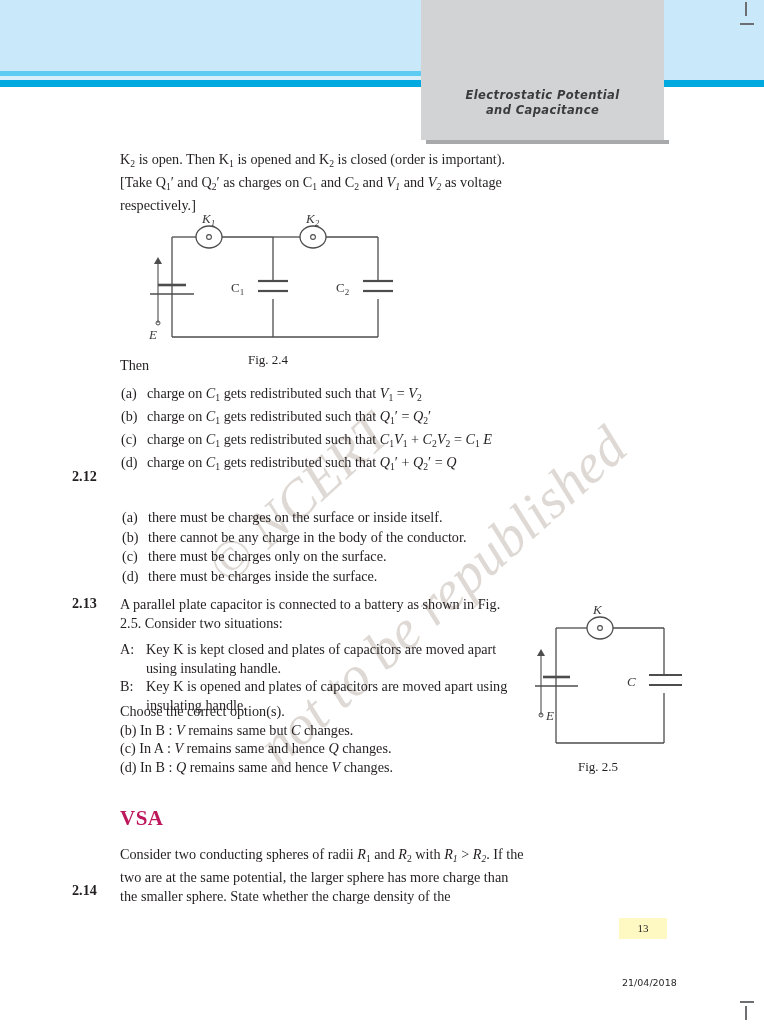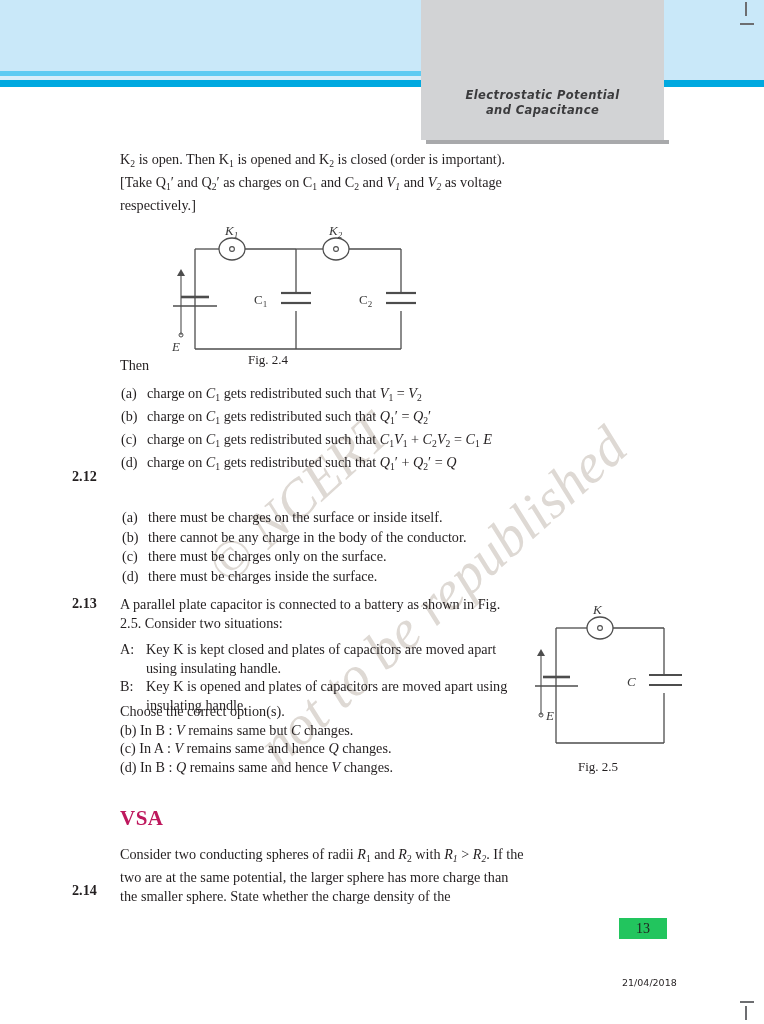--- a/index.html
+++ b/index.html
@@ -93,32 +93,32 @@
     position:absolute;left:120px;top:806px;
     font-family:"Liberation Serif", serif;
     font-weight:bold;font-size:21px;color:#be185d;letter-spacing:.5px;
   }
   .q214-num{left:72px;top:845px;margin-top:37px;}
   .q214-body{left:120px;top:845px;width:405px;}
 
   
   .pagenum{
     position:absolute;left:619px;top:918px;width:48px;height:21px;
-    background:#22c55e;
-    font-size:14px;line-height:21px;text-align:center;color:#231f20;
+    background:#fef9c3;
+    font-size:11px;line-height:21px;text-align:center;color:#231f20;
   }
   .datestamp{
     position:absolute;left:622px;top:977px;
     font-family:"DejaVu Sans", sans-serif;
     font-size:9.5px;color:#231f20;
   }
 
   
   .fig{position:absolute;}
-  .fig24{left:159px;top:205px;width:280px;height:150px;margin-top:12px;}
+  .fig24{left:136px;top:205px;width:280px;height:150px;}
   .fig25{left:530px;top:595px;width:200px;height:165px;}
   .fig svg{display:block;}
   .figlabel{font-family:"Liberation Serif", serif;font-style:italic;font-size:13px;fill:#3a3a3a;}
   .figlabel-r{font-family:"Liberation Serif", serif;font-style:normal;font-size:13px;fill:#3a3a3a;}
 </style>
 </head>
 <body>
 
 <div class="hdr">
   <div class="hdr-lightblue"></div>

